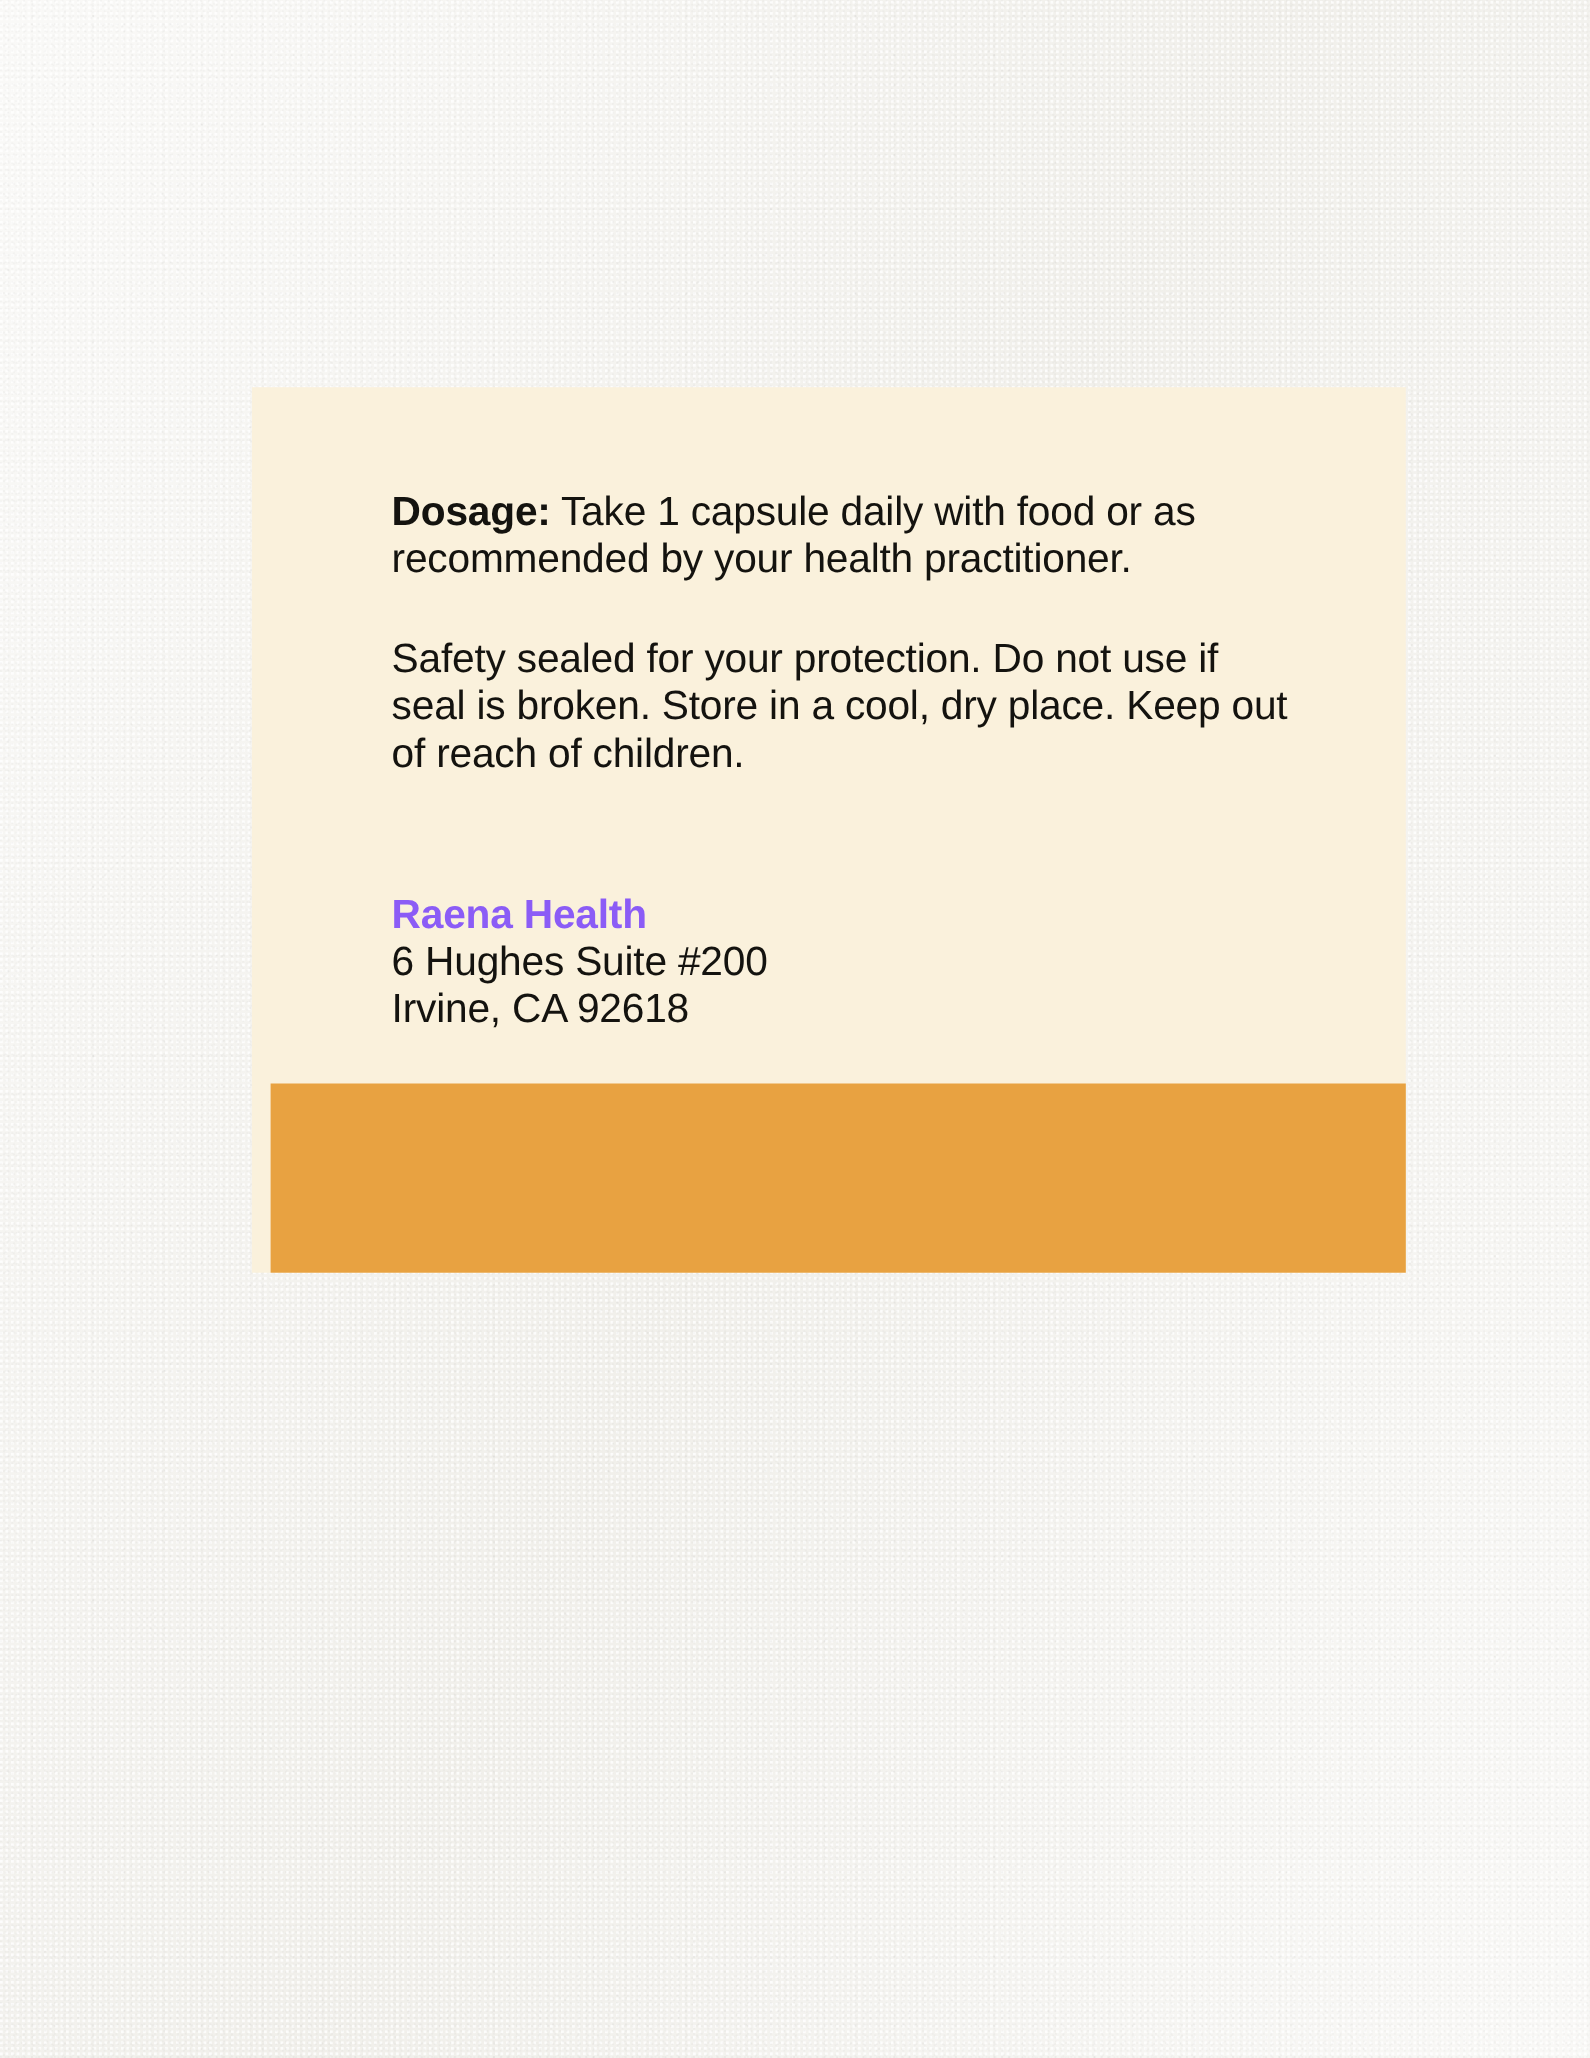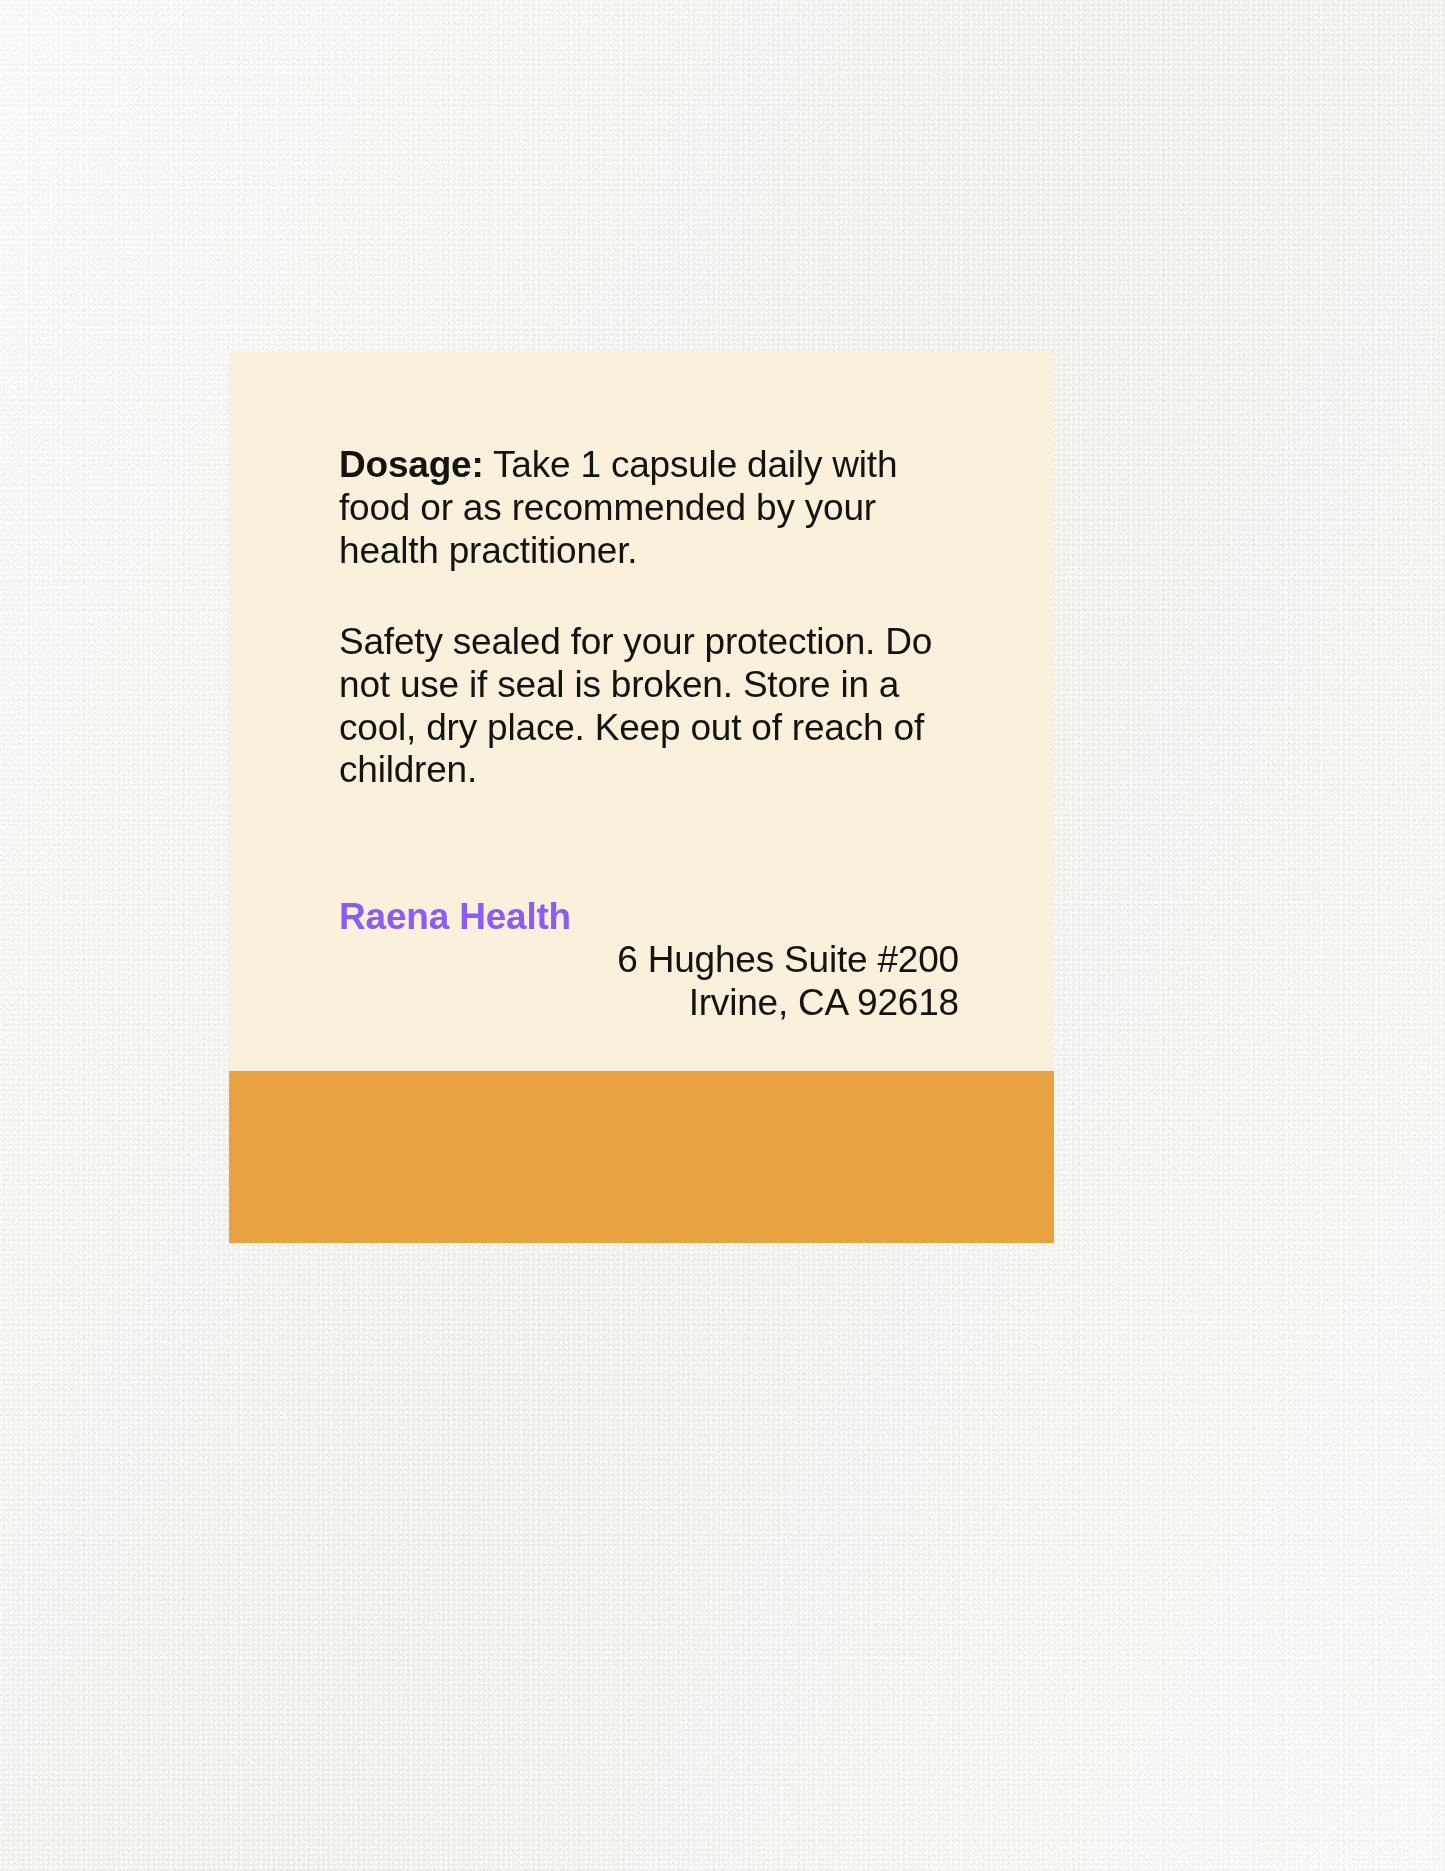--- a/index.html
+++ b/index.html
@@ -29,23 +29,24 @@
       radial-gradient(circle at 24% 45%, rgba(255,255,255,0.8) 0 1.4px, transparent 1.5px),
       linear-gradient(115deg, rgba(255,255,255,0.55) 0%, rgba(236,234,228,0.35) 50%, rgba(255,255,255,0.5) 100%);
     background-size: 7px 7px, 9px 9px, 11px 11px, 6px 6px, 13px 13px, 5px 5px, 100% 100%;
     pointer-events: none;
   }
 
   .label-card {
     position: absolute;
     left: 229px;
     top: 352px;
-    width: 825px;
+    width: 1049px;
     box-sizing: border-box;
     background: #faf1dc;
+    padding-left: 17px;
   }
 
   .label-body {
     padding: 92px 95px 46px 110px;
   }
 
   .para {
     font-size: 37px;
     line-height: 1.16;
     color: #14130f;
@@ -66,21 +67,20 @@
     line-height: 1.16;
     font-weight: 700;
     color: #8b5cf6;
     letter-spacing: -0.2px;
   }
   .brand-line {
     font-size: 37px;
     line-height: 1.16;
     color: #14130f;
     letter-spacing: -0.2px;
-    text-align: right;
   }
 
   .footer-bar {
     height: 172px;
     background: #e8a241;
   }
 </style>
 </head>
 <body>
 

